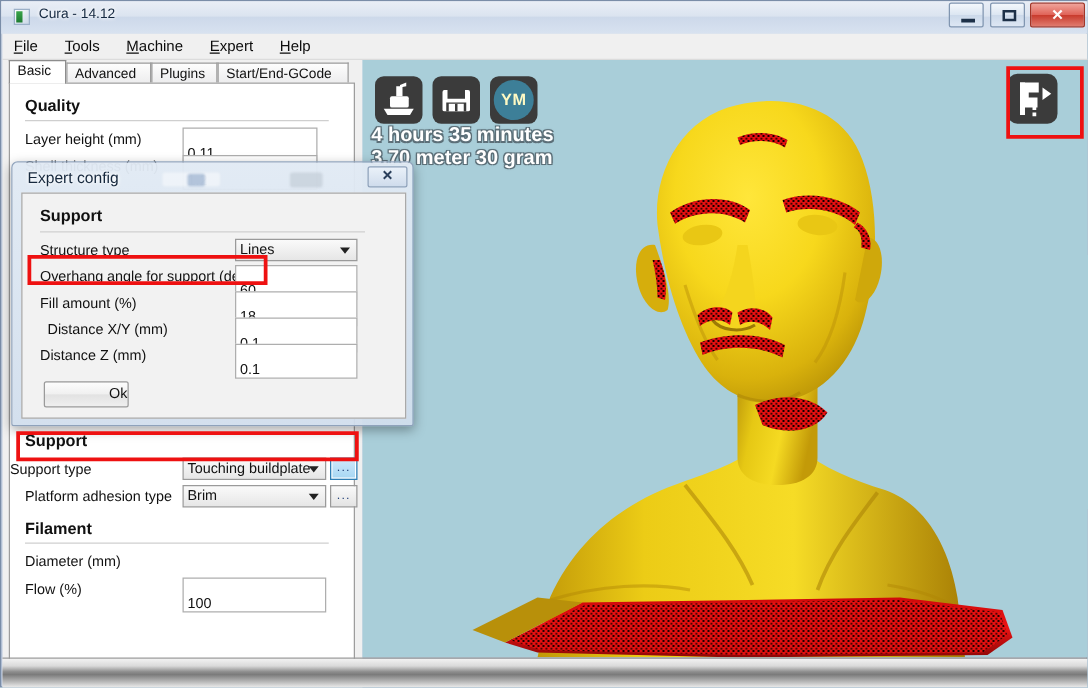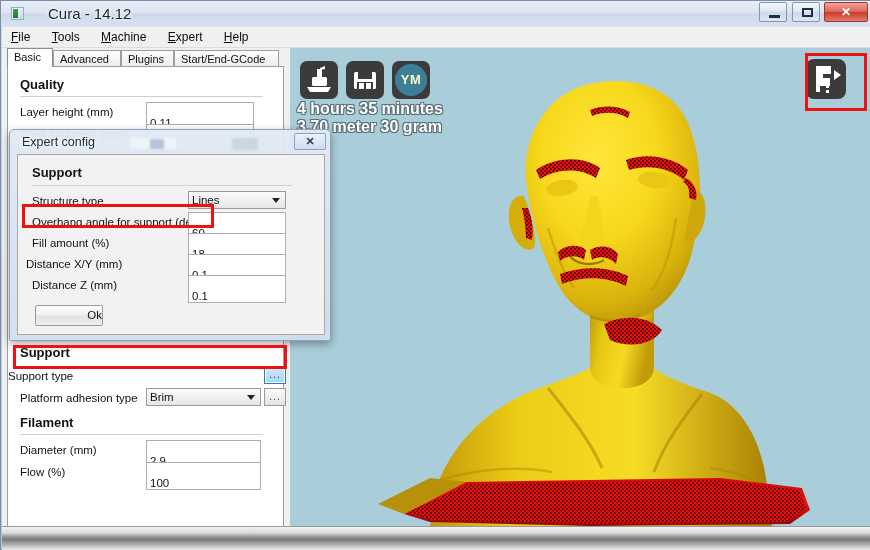--- a/index.html
+++ b/index.html
@@ -26,22 +26,22 @@
   .title-icon{
     position:absolute;left:10px;top:6px;width:13px;height:13px;
     background:linear-gradient(135deg,#ffffff 0%,#c9d6e6 100%);
     border:1px solid #9bb0c8;box-sizing:border-box;
   }
   .title-icon::after{
     content:"";position:absolute;left:1px;top:1px;width:5px;height:9px;
     background:linear-gradient(to bottom,#3aa54a,#1d7a31);
   }
   .title-text{
-    position:absolute;left:47px;top:4px;
-    font-size:15px;color:#13273f;
+    position:absolute;left:30px;top:4px;
+    font-size:11px;color:#13273f;
     text-shadow:0 0 3px #ffffff,0 0 4px #ffffff;
     white-space:nowrap;
   }
   .winbtns{position:absolute;right:3px;top:1px;height:21px;}
   .wbtn{
     display:inline-block;vertical-align:top;width:28px;height:20px;
     border:1px solid #8196b1;border-radius:2px;margin-left:1px;
     background:linear-gradient(to bottom,#f4f8fc 0%,#dce6f2 48%,#ccd9ea 52%,#dde7f4 100%);
     position:relative;box-sizing:border-box;
   }
@@ -251,34 +251,37 @@
 
         <div class="flabel" style="left:12px;top:39px;">Layer height (mm)</div>
         <div class="finput" style="left:138px;top:35px;width:108px;">0.11</div>
 
         <div class="flabel" style="left:12px;top:61px;">Shell thickness (mm)</div>
         <div class="finput" style="left:138px;top:57px;width:108px;">1.2</div>
 
         <div class="sect-title" style="left:12px;top:278px;">Support</div>
 
         <div class="flabel" style="left:0;top:303px;">Support type</div>
+        <div class="fcombo" style="left:138px;top:299px;width:115px;">
+          <span>Touching buildplate</span>
+          <i class="arr"></i>
+        </div>
         <div class="dotbtn focus" style="left:256px;top:299px;">...</div>
 
         <div class="flabel" style="left:12px;top:325px;">Platform adhesion type</div>
         <div class="fcombo" style="left:138px;top:321px;width:115px;">
           <span>Brim</span>
           <i class="arr"></i>
         </div>
         <div class="dotbtn" style="left:256px;top:321px;">...</div>
 
         <div class="sect-title" style="left:12px;top:348px;">Filament</div>
         <div class="sect-rule" style="left:12px;top:367px;width:243px;"></div>
 
         <div class="flabel" style="left:12px;top:377px;">Diameter (mm)</div>
-        <div class="finput" style="left:138px;top:373px;width:115px;">2.9</div>
 
         <div class="flabel" style="left:12px;top:399px;">Flow (%)</div>
         <div class="finput" style="left:138px;top:395px;width:115px;">100</div>
 
       </div>
     </div>
 
     <div class="viewport">
 
       <svg width="580" height="478" viewBox="0 0 580 478" style="position:absolute;left:0;top:0;">
@@ -423,21 +426,21 @@
             <span>Lines</span>
             <i class="arr"></i>
           </div>
 
           <div class="flabel" style="left:14px;top:61px;">Overhang angle for support (deg)</div>
           <div class="finput" style="left:170px;top:57px;width:98px;">60</div>
 
           <div class="flabel" style="left:14px;top:82px;">Fill amount (%)</div>
           <div class="finput" style="left:170px;top:78px;width:98px;">18</div>
 
-          <div class="flabel" style="left:8px;top:103px;">Distance X/Y (mm)</div>
+          <div class="flabel" style="left:20px;top:103px;">Distance X/Y (mm)</div>
           <div class="finput" style="left:170px;top:99px;width:98px;">0.1</div>
 
           <div class="flabel" style="left:14px;top:124px;">Distance Z (mm)</div>
           <div class="finput" style="left:170px;top:120px;width:98px;">0.1</div>
 
           <div class="okbtn" style="left:17px;top:150px;">Ok</div>
 
         </div>
       </div>
     </div>

